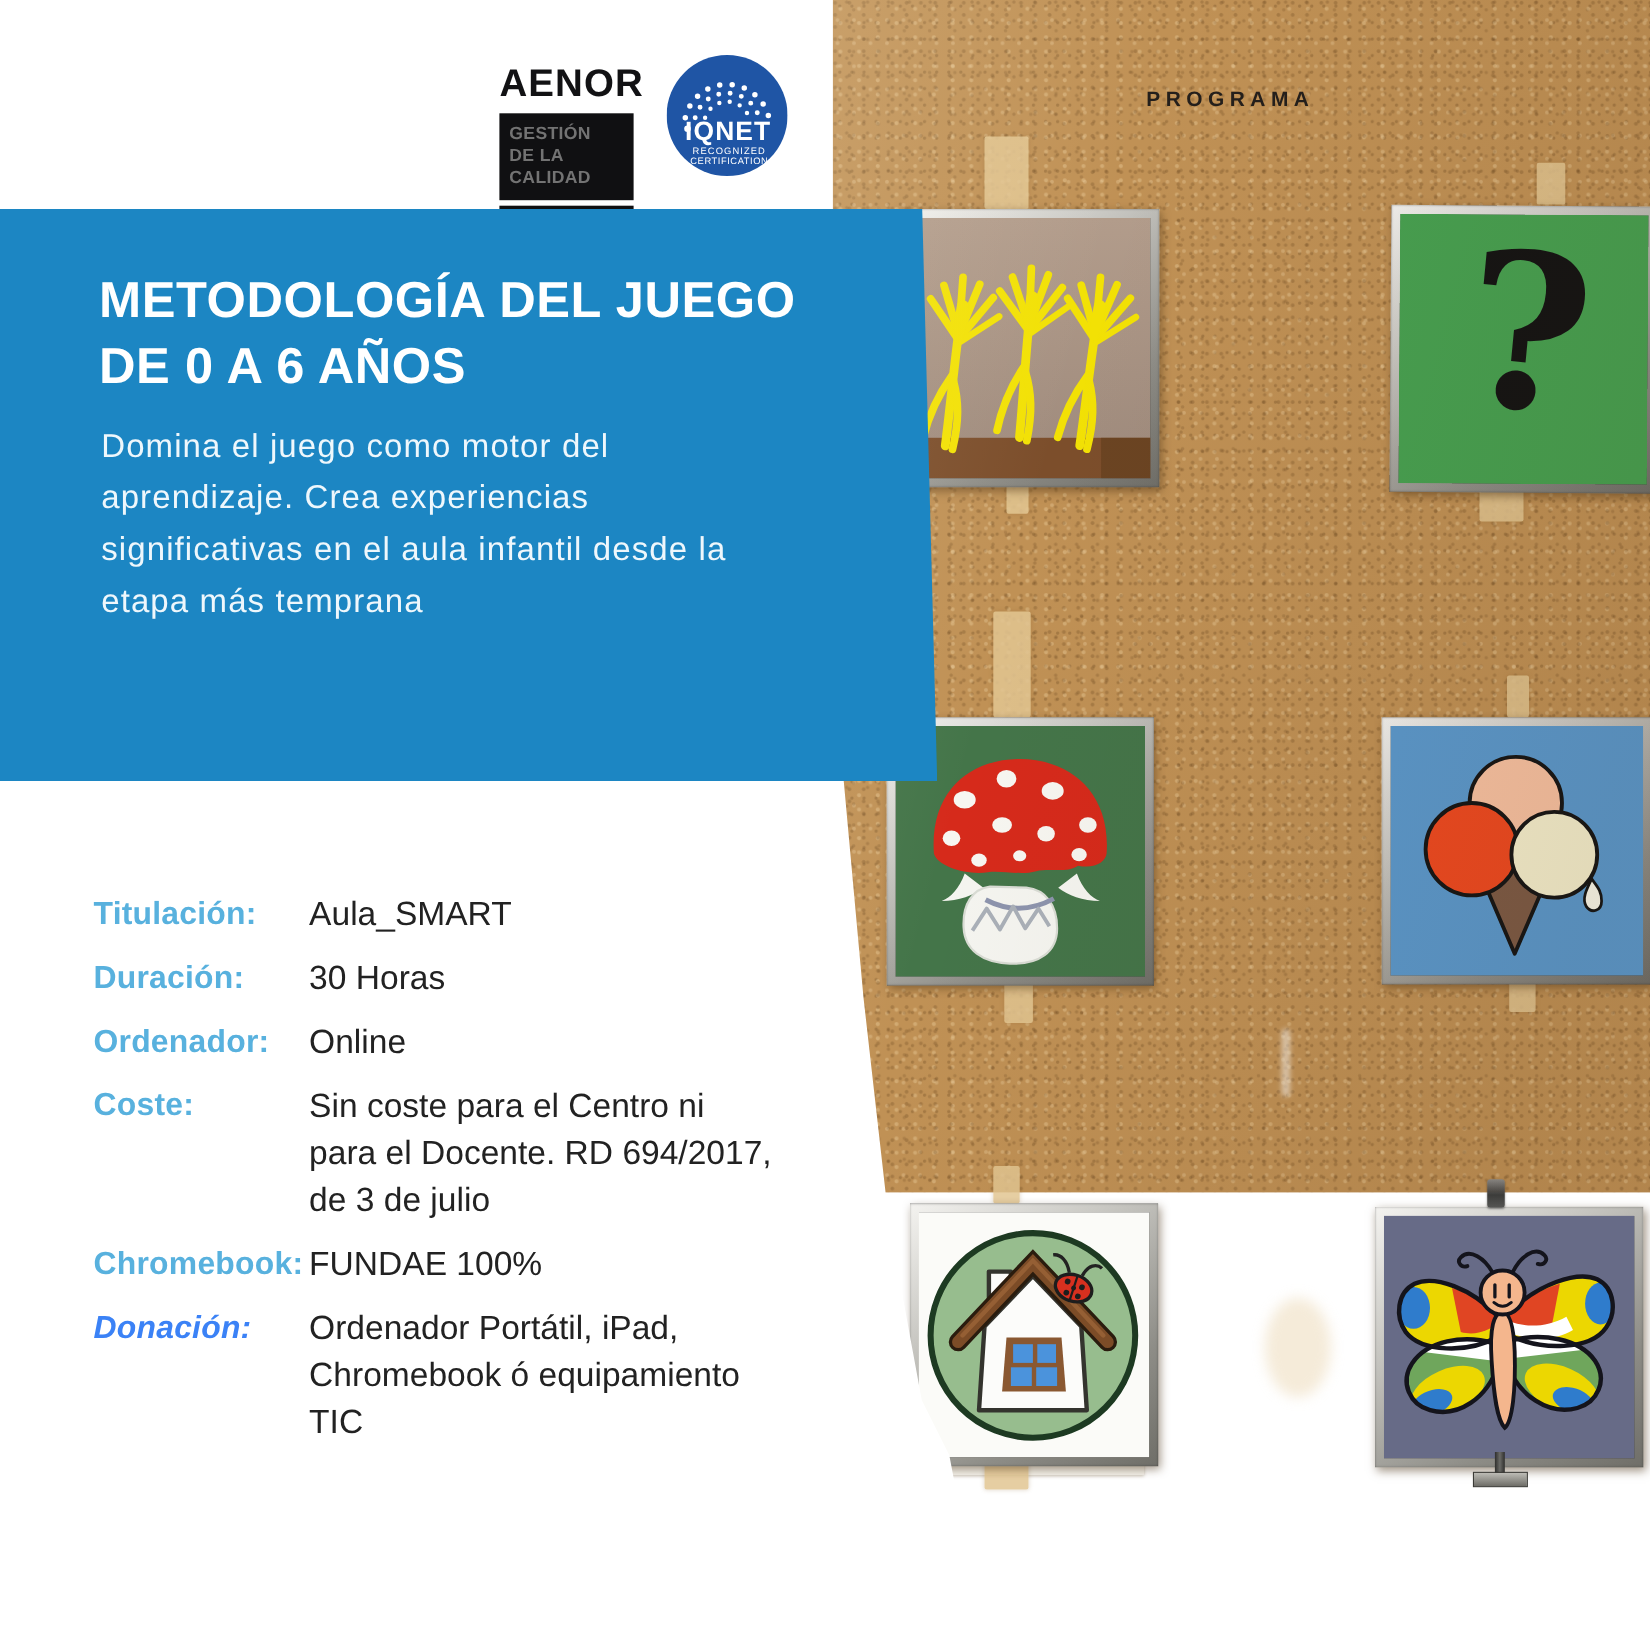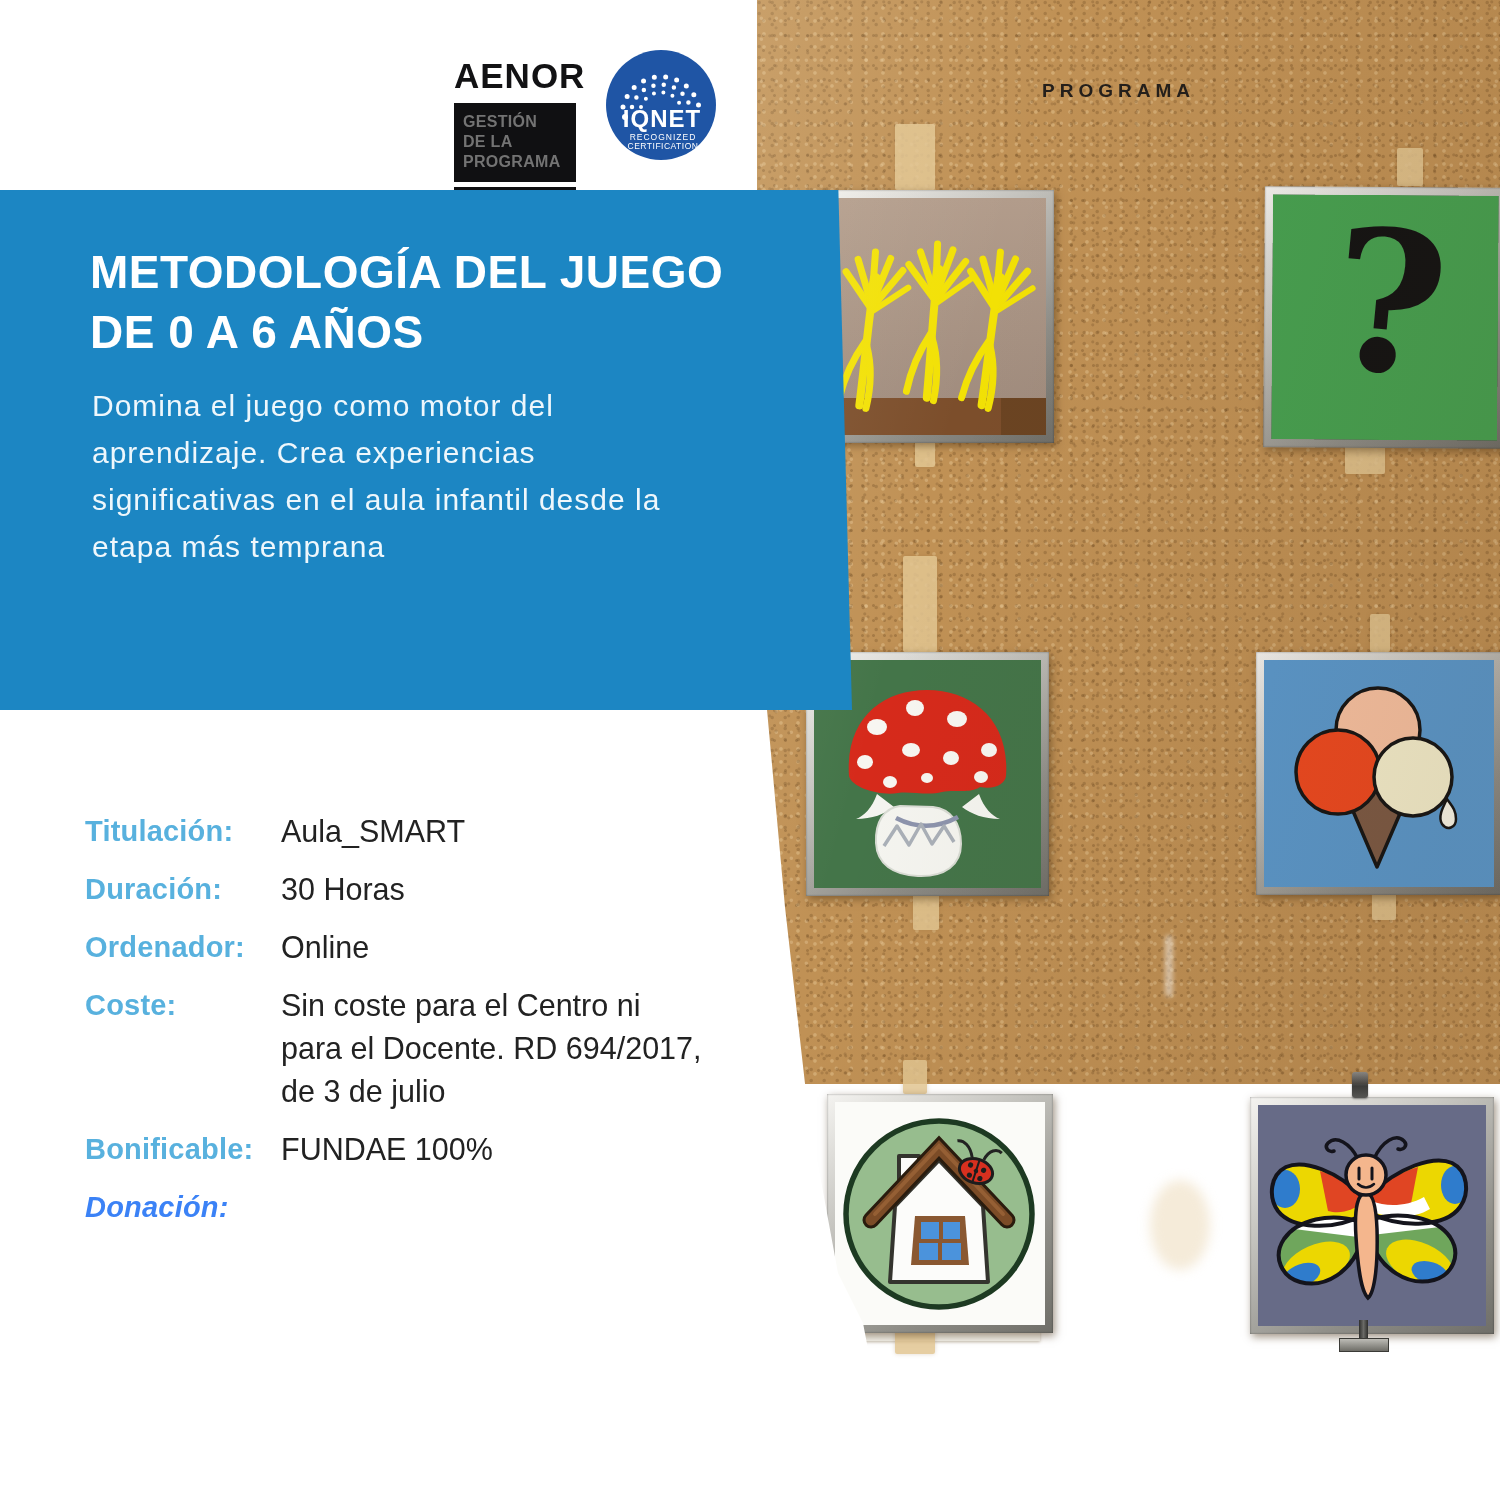--- a/index.html
+++ b/index.html
@@ -286,21 +286,21 @@
     <div class="banner-desc">Domina el juego como motor del
 aprendizaje. Crea experiencias
 significativas en el aula infantil desde la
 etapa más temprana</div>
   </div>
 
   <div class="aenor">
     <div class="aenor-name">AENOR</div>
     <div class="aenor-box">
       <div>GESTIÓN</div>
-      <div>DE LA PROGRAMA</div>
+      <div>DE LA CALIDAD</div>
     </div>
     <div class="aenor-iso">ISO 9001</div>
   </div>
 
   <div class="iqnet">
     <svg viewBox="0 0 110 110">
       <circle cx="55" cy="55" r="55" fill="#1f55a5"></circle>
       <g stroke="#ffffff" stroke-linecap="round" fill="none">
         <path d="M17,57 A39,39 0 0 1 93,57" stroke-width="5" stroke-dasharray="0 11.4"></path>
         <path d="M26,57 A30,30 0 0 1 84,57" stroke-width="4.5" stroke-dasharray="0 10.5"></path>
@@ -321,19 +321,22 @@
     <div class="detail-value" style="color:#222222;">30 Horas</div>
 
     <div class="detail-label" style="color:#58b1de;">Ordenador:</div>
     <div class="detail-value" style="color:#222222;">Online</div>
 
     <div class="detail-label" style="color:#58b1de;">Coste:</div>
     <div class="detail-value" style="color:#222222;">Sin coste para el Centro ni
 para el Docente. RD 694/2017,
 de 3 de julio</div>
 
-    <div class="detail-label" style="color:#58b1de;">Bonificable:</div>
+    <div class="detail-label" style="color:#58b1de;">Chromebook:</div>
     <div class="detail-value" style="color:#222222;">FUNDAE 100%</div>
 
     <div class="detail-label" style="color:#3b82f6;font-style:italic;">Donación:</div>
+    <div class="detail-value" style="color:#222222;">Ordenador Portátil, iPad,
+Chromebook ó equipamiento
+TIC</div>
   </div>
 
 </div>
 
 </body></html>

